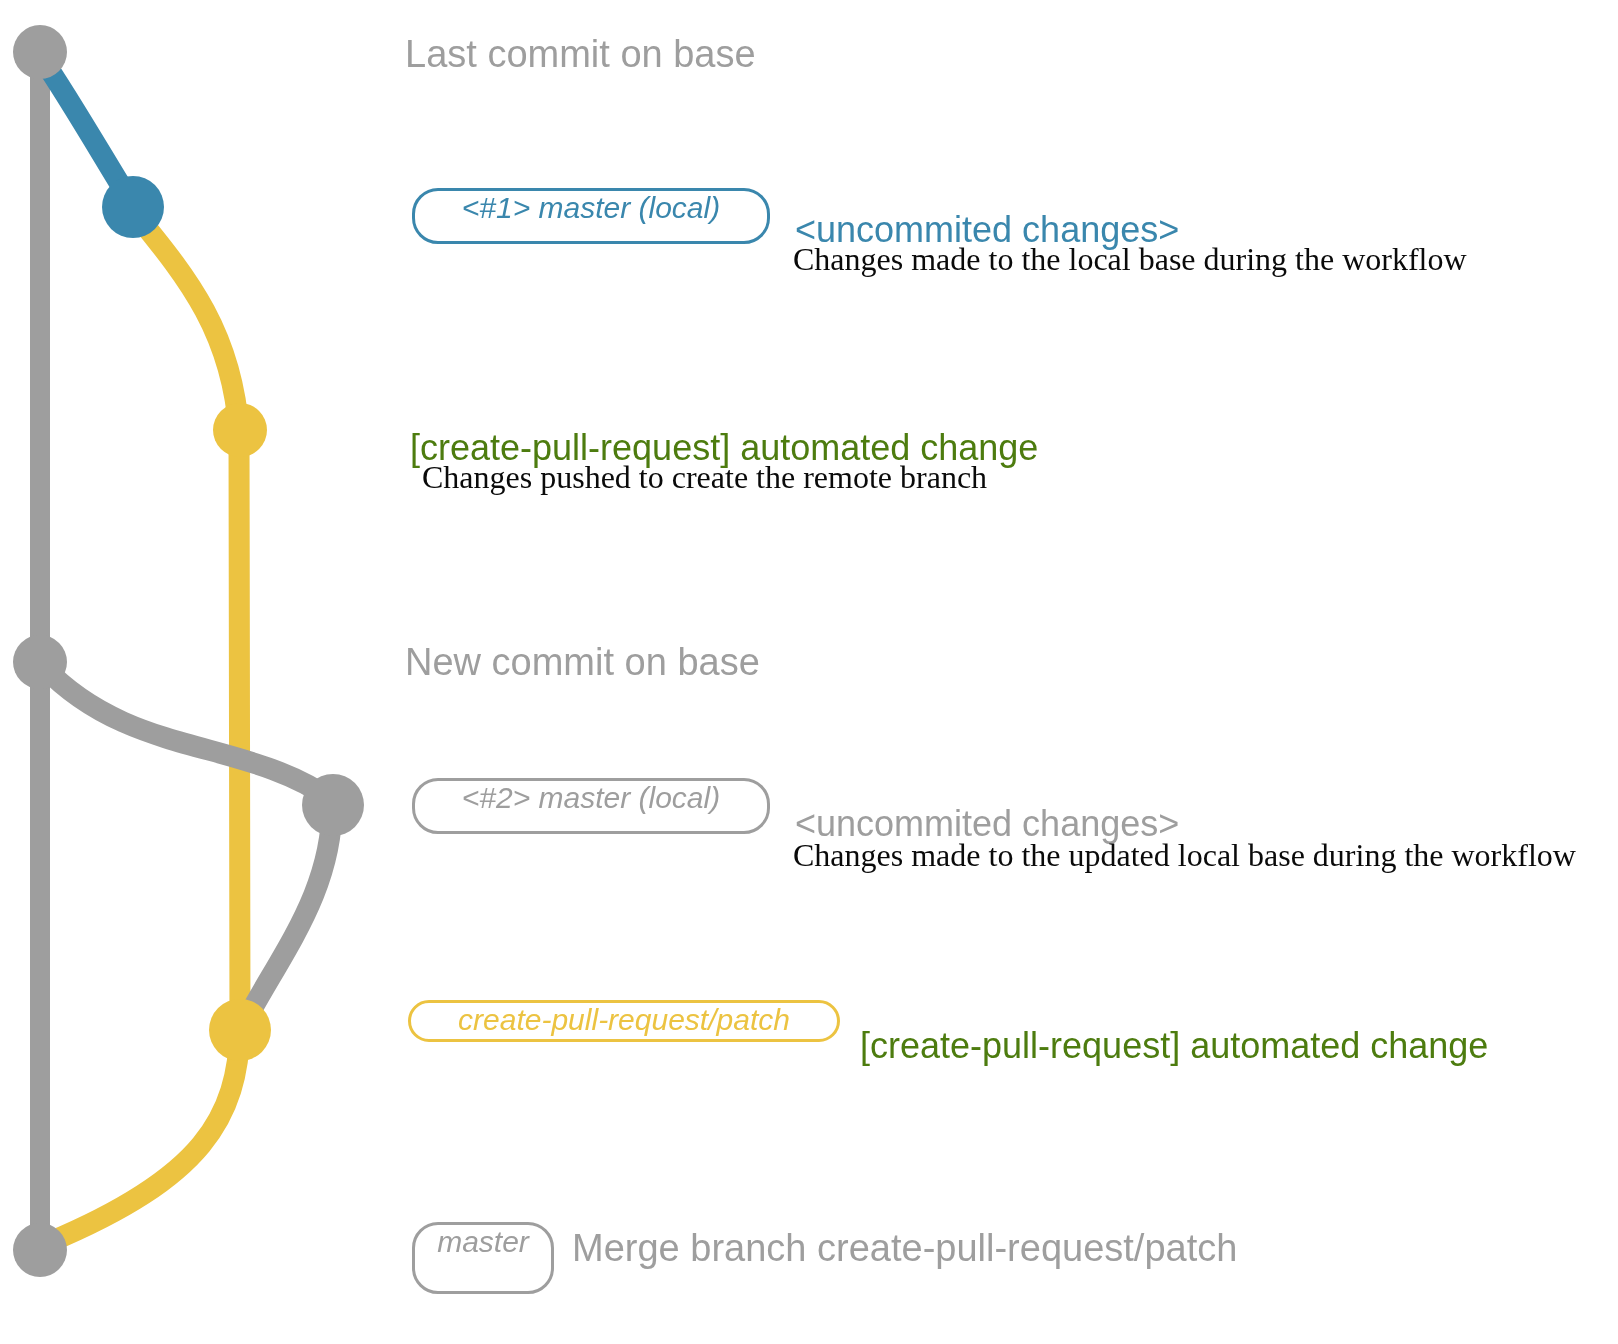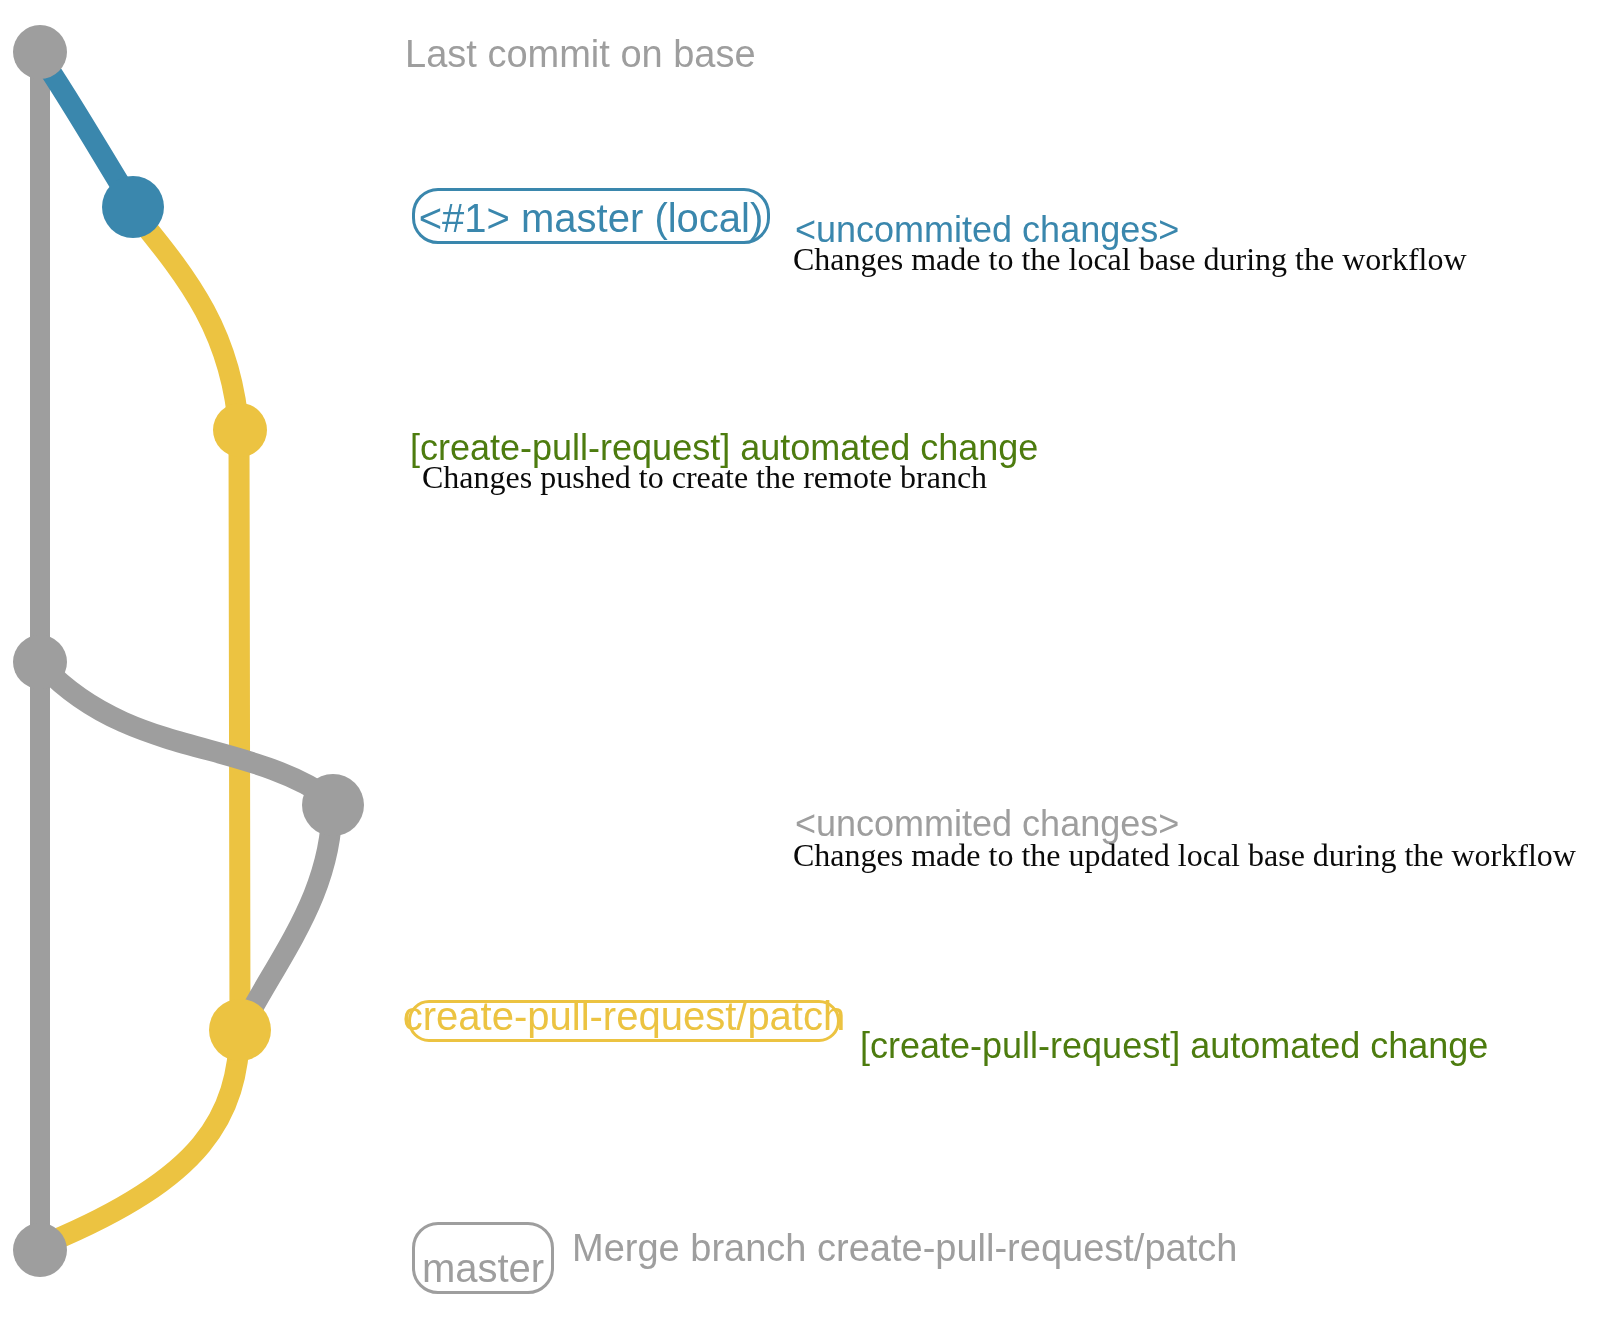--- a/index.html
+++ b/index.html
@@ -28,25 +28,26 @@
     line-height: 1.2;
     color: #9e9e9e;
     white-space: nowrap;
     text-align: center;
   }
   .tag-box {
     box-sizing: border-box;
     border: 3px solid;
     border-radius: 26px;
     display: flex;
-    align-items: flex-end;
+    align-items: flex-start;
     justify-content: center;
-    font-size: 40px;
+    font-size: 30px;
     white-space: nowrap;
     background: #ffffff;
+    font-style: italic;
   }
   .tag-box.blue   { border-color: #3a87ad; color: #3a87ad; }
   .tag-box.gray   { border-color: #9e9e9e; color: #9e9e9e; }
   .tag-box.yellow { border-color: #ecc341; color: #ecc341; }
   .side-label {
     font-size: 36px;
     line-height: 1.2;
     white-space: nowrap;
     margin-top: 16px;
   }
@@ -90,21 +91,25 @@
 
   <div class="abs tag-box blue" style="left:412px; top:188px; width:358px; height:56px;">
     <span>&lt;#1&gt; master (local)</span>
   </div>
   <div class="abs side-label blue" style="left:795px; top:192px;">&lt;uncommited changes&gt;</div>
   <div class="abs desc" style="left:793px; top:240px;">Changes made to the local base during the workflow</div>
 
   <div class="abs side-label yellow" style="left:410px; top:410px;">[create-pull-request] automated change</div>
   <div class="abs desc" style="left:422px; top:458px;">Changes pushed to create the remote branch</div>
 
+  <div class="abs msg-label" style="left:405px; top:640px;">New commit on base</div>
 
+  <div class="abs tag-box gray" style="left:412px; top:778px; width:358px; height:56px;">
+    <span>&lt;#2&gt; master (local)</span>
+  </div>
   <div class="abs side-label gray" style="left:795px; top:786px;">&lt;uncommited changes&gt;</div>
   <div class="abs desc" style="left:793px; top:836px;">Changes made to the updated local base during the workflow</div>
 
   <div class="abs tag-box yellow" style="left:408px; top:1000px; width:432px; height:42px;">
     <span>create-pull-request/patch</span>
   </div>
   <div class="abs side-label yellow" style="left:860px; top:1008px;">[create-pull-request] automated change</div>
 
   <div class="abs tag-box gray" style="left:412px; top:1222px; width:142px; height:72px;">
     <span>master</span>

